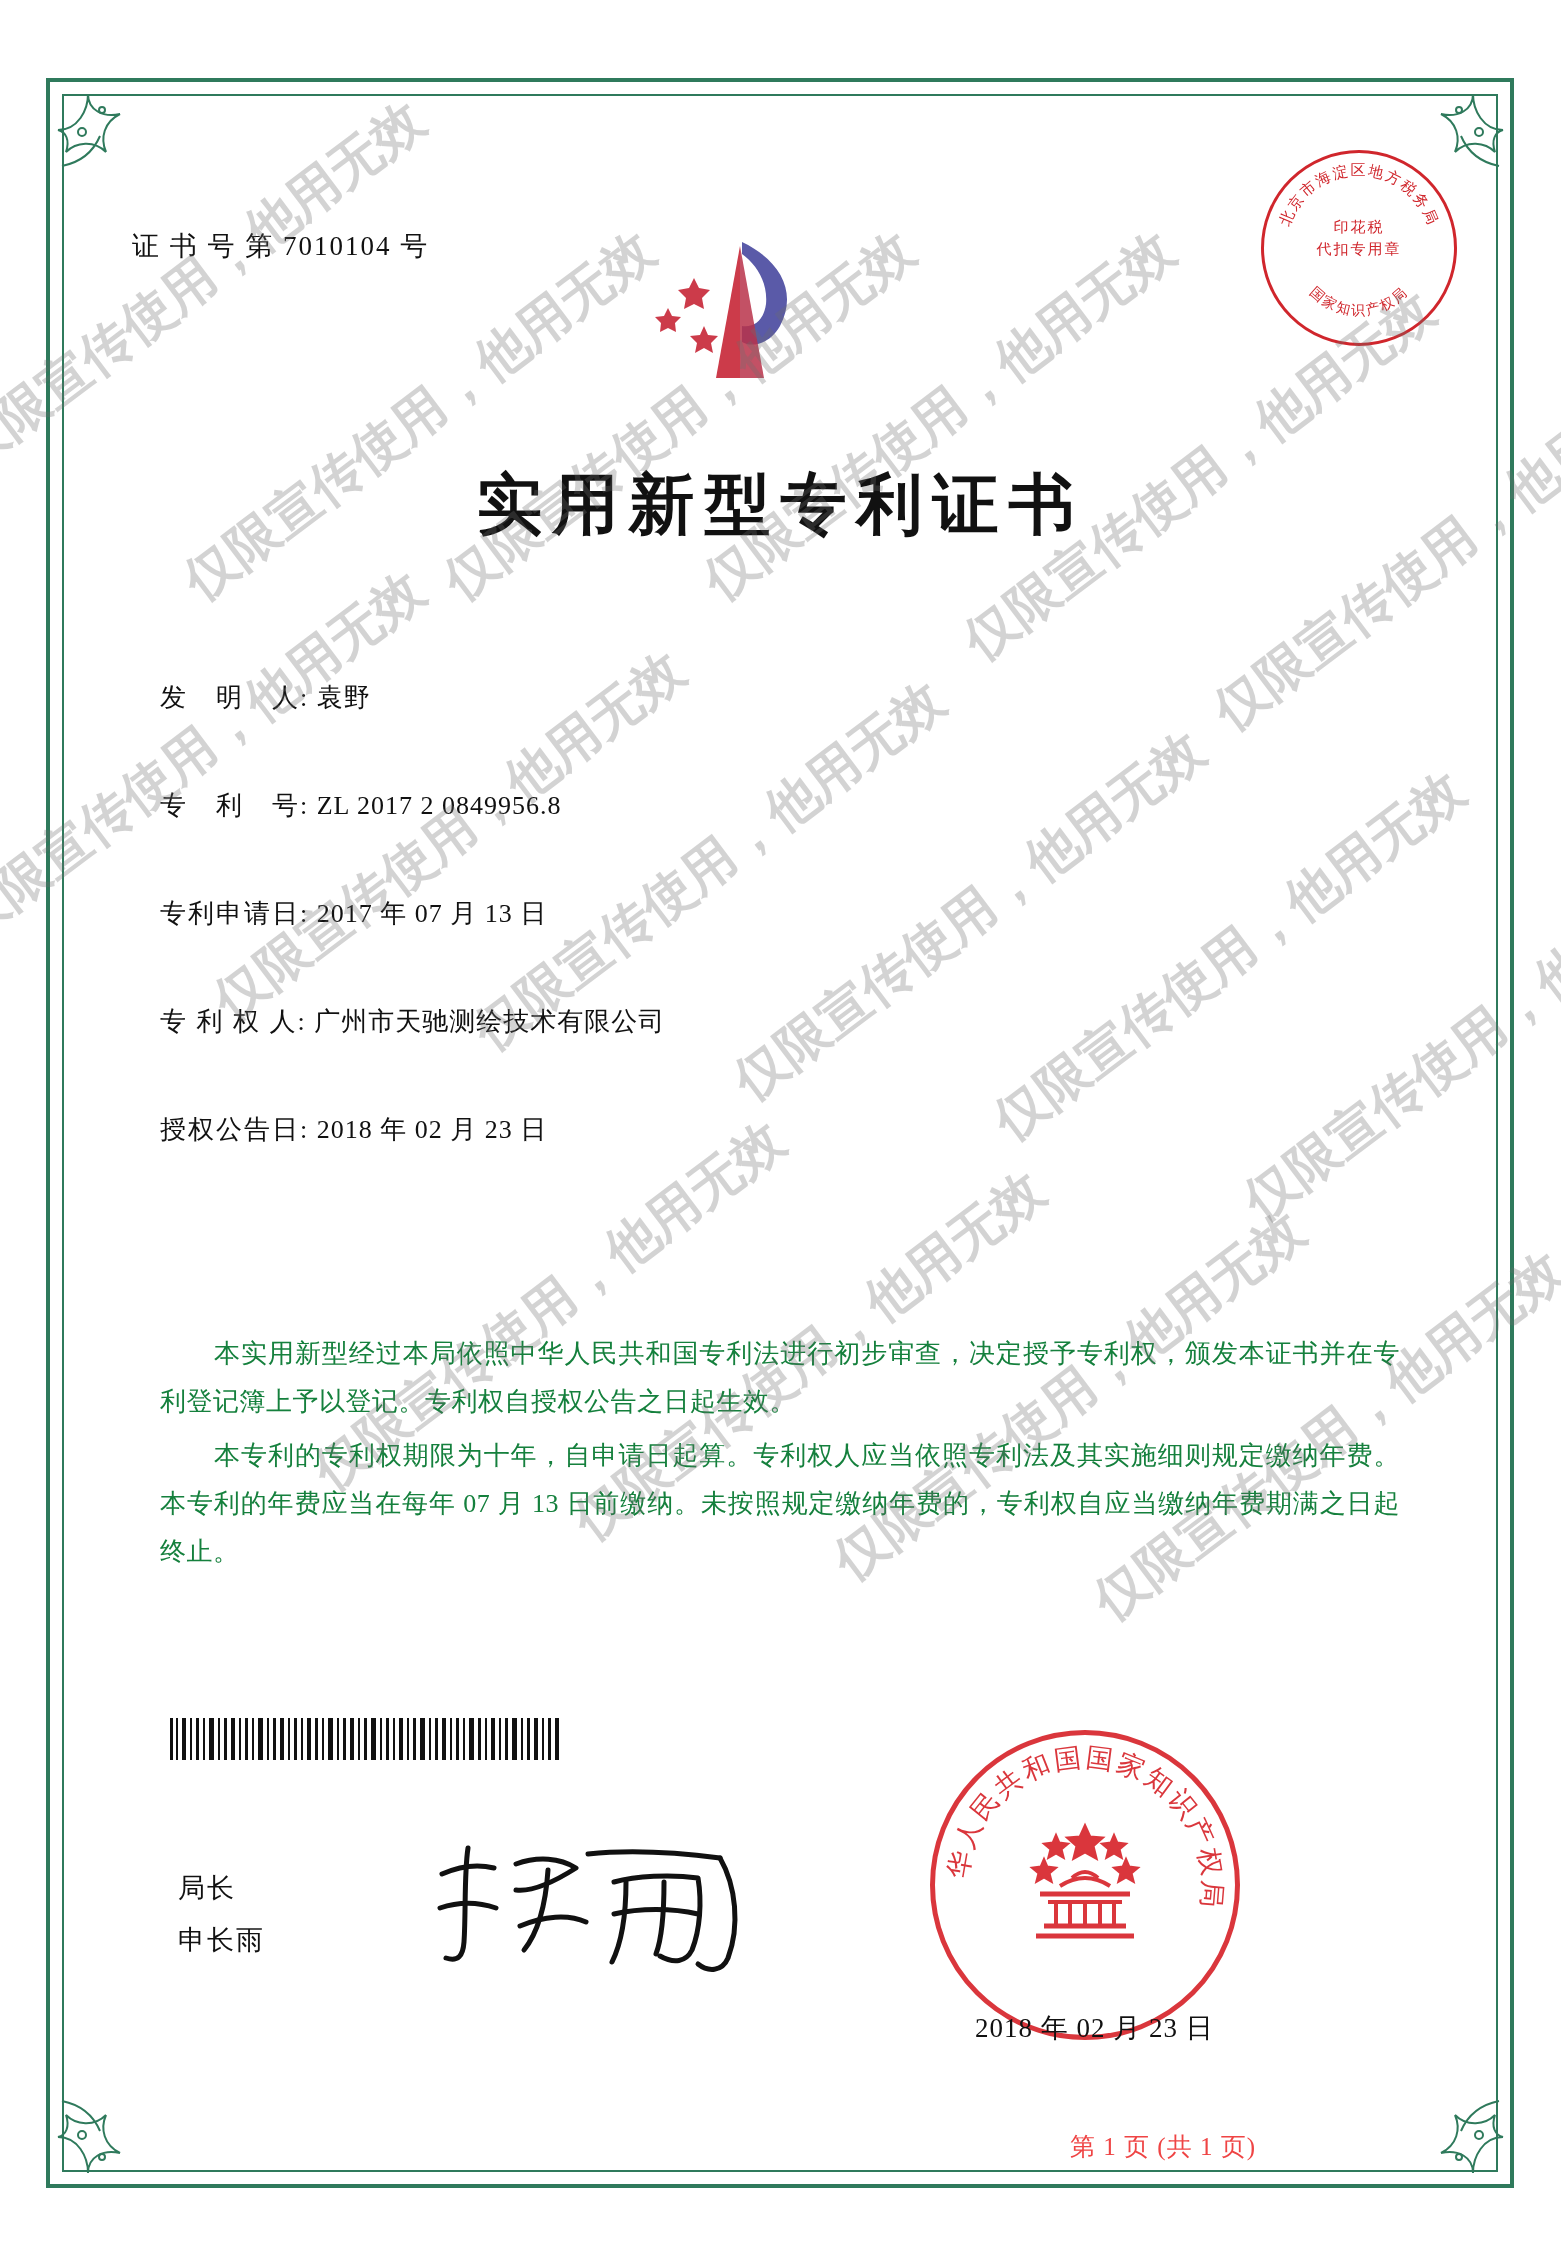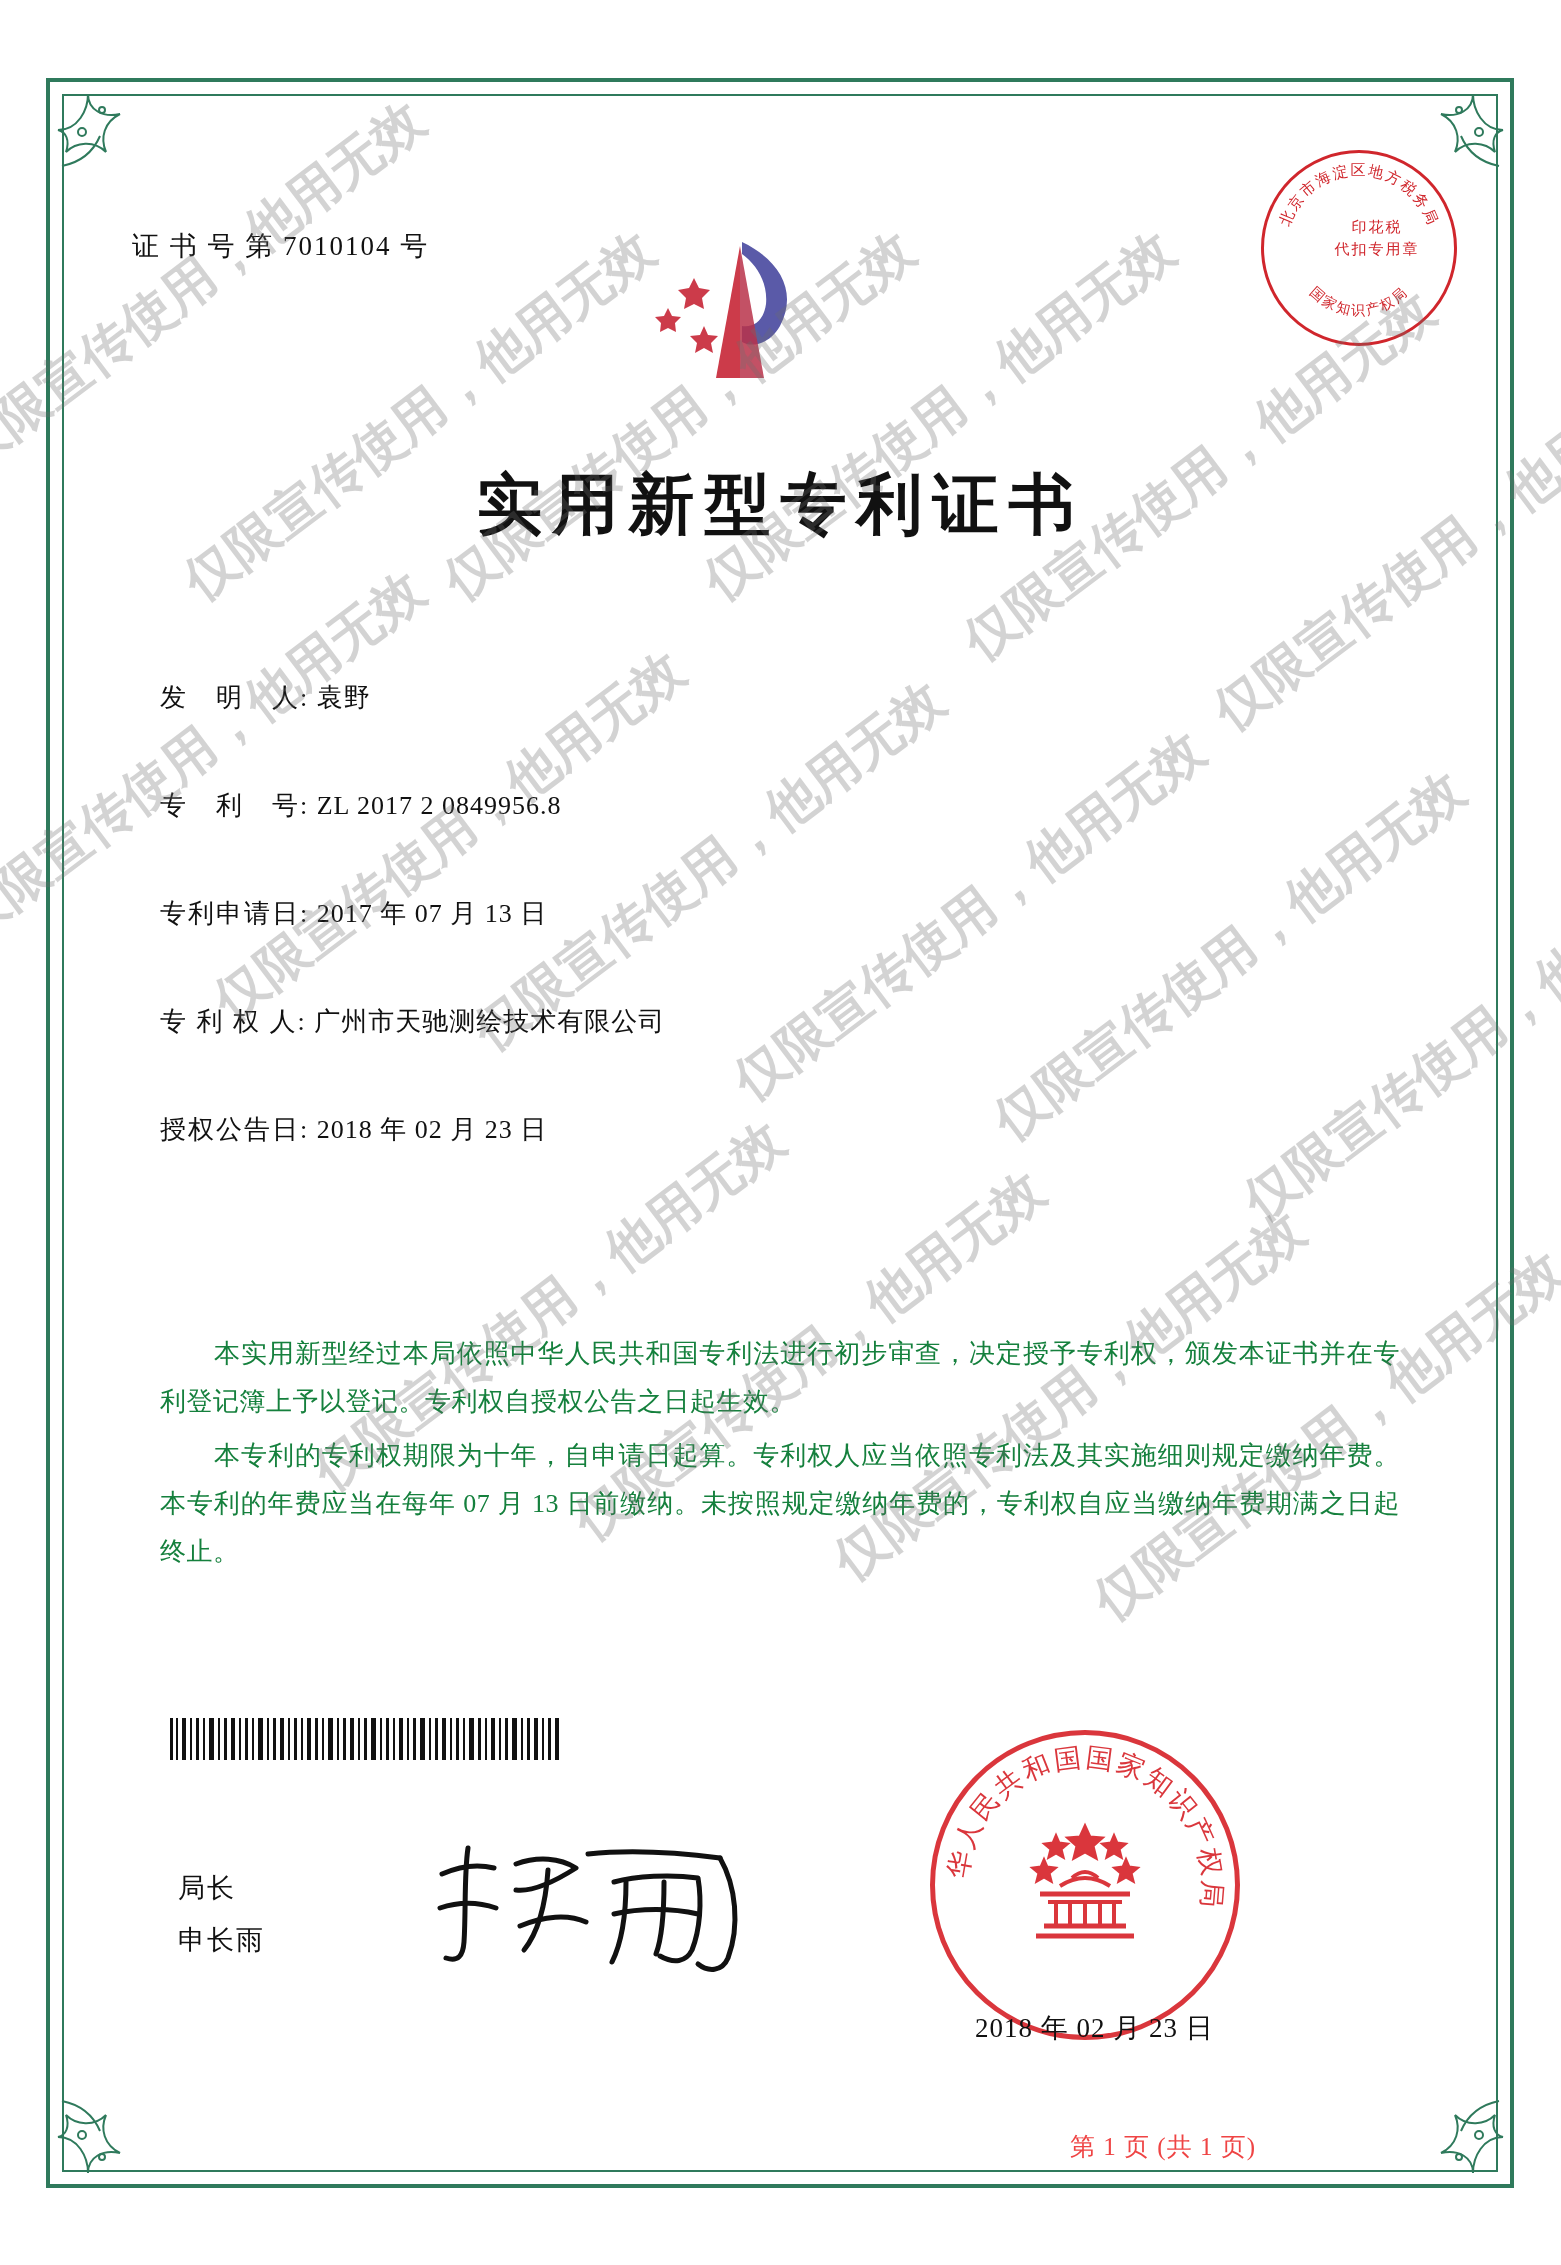--- a/index.html
+++ b/index.html
@@ -91,21 +91,20 @@
   }
   .stamp-tax .center-lines {
     position: absolute;
     left: 0;
     top: 64px;
     width: 100%;
     text-align: center;
     font-size: 15px;
     line-height: 1.45;
     letter-spacing: 2px;
-    padding-left: 18px;
   }
 
   
   .cert-title {
     position: absolute;
     left: 0;
     top: 460px;
     width: 1561px;
     text-align: center;
     font-size: 66px;

